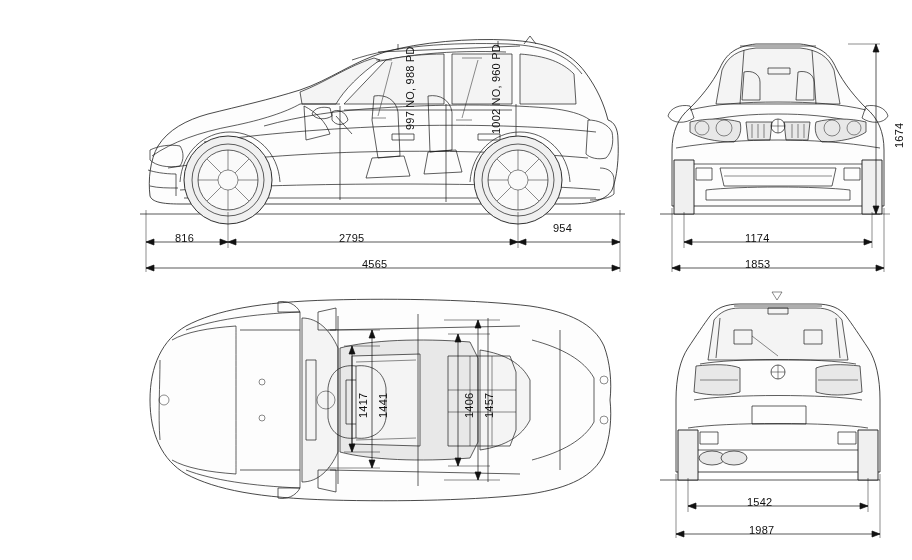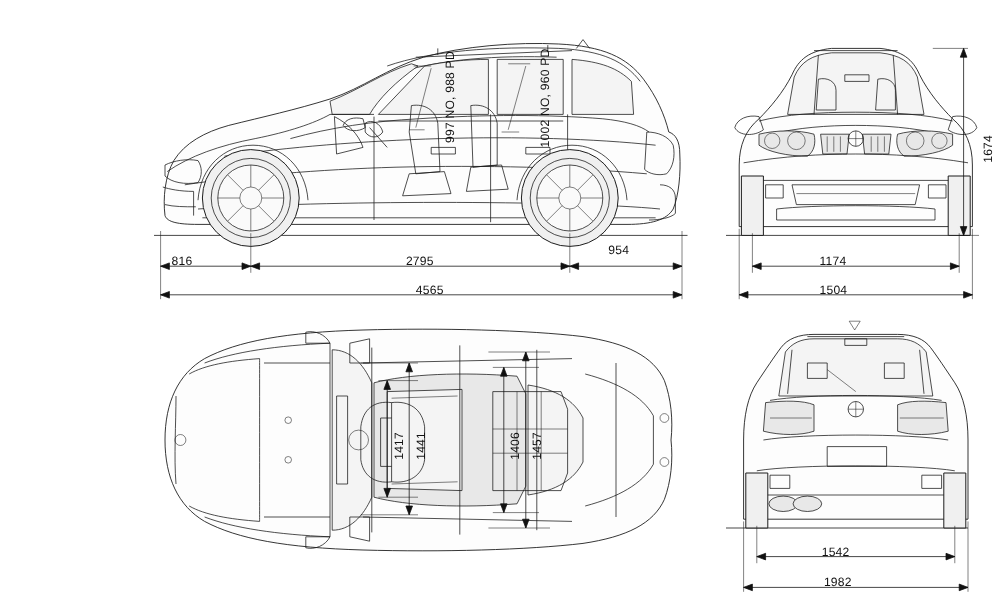--- a/index.html
+++ b/index.html
@@ -421,43 +421,43 @@
       </g>
 
       <g class="stroke dim">
         <line x1="676" y1="534" x2="880" y2="534"></line>
         <path d="M676,534 L684,531 L684,537 Z" fill="#111"></path>
         <path d="M880,534 L872,531 L872,537 Z" fill="#111"></path>
       </g>
     </g>
   </svg>
 
-  <div class="dimtext" style="left:156px; top:232px;text-align:center;">816</div>
-
-  <div class="dimtext" style="left:369px; top:232px;">2795</div>
+  <div class="dimtext" style="left:175px; top:232px;text-align:center;">816</div>
+
+  <div class="dimtext" style="left:339px; top:232px;">2795</div>
 
   <div class="dimtext" style="left:553px; top:222px;">954</div>
 
-  <div class="dimtext" style="left:378px; top:258px;">4565</div>
+  <div class="dimtext" style="left:362px; top:258px;">4565</div>
 
   <div class="dimtext vert" style="left:404px; top:130px; transform: rotate(-90deg);">997 NO, 988 PD</div>
 
   <div class="dimtext vert" style="left:490px; top:134px; transform: rotate(-90deg);">1002 NO, 960 PD</div>
 
   <div class="dimtext" style="left:745px; top:232px;">1174</div>
 
-  <div class="dimtext" style="left:745px; top:258px;">1504</div>
+  <div class="dimtext" style="left:745px; top:258px;">1853</div>
 
   <div class="dimtext vert" style="left:893px; top:148px; transform: rotate(-90deg);">1674</div>
 
   <div class="dimtext vert" style="left:357px; top:418px; transform: rotate(-90deg);">1417</div>
 
   <div class="dimtext vert" style="left:377px; top:418px; transform: rotate(-90deg);">1441</div>
 
   <div class="dimtext vert" style="left:463px; top:418px; transform: rotate(-90deg);">1406</div>
 
   <div class="dimtext vert" style="left:483px; top:418px; transform: rotate(-90deg);">1457</div>
 
   <div class="dimtext" style="left:747px; top:496px;">1542</div>
 
-  <div class="dimtext" style="left:749px; top:524px;">1982</div>
+  <div class="dimtext" style="left:749px; top:524px;">1987</div>
 
 </div>
 
 </body></html>

